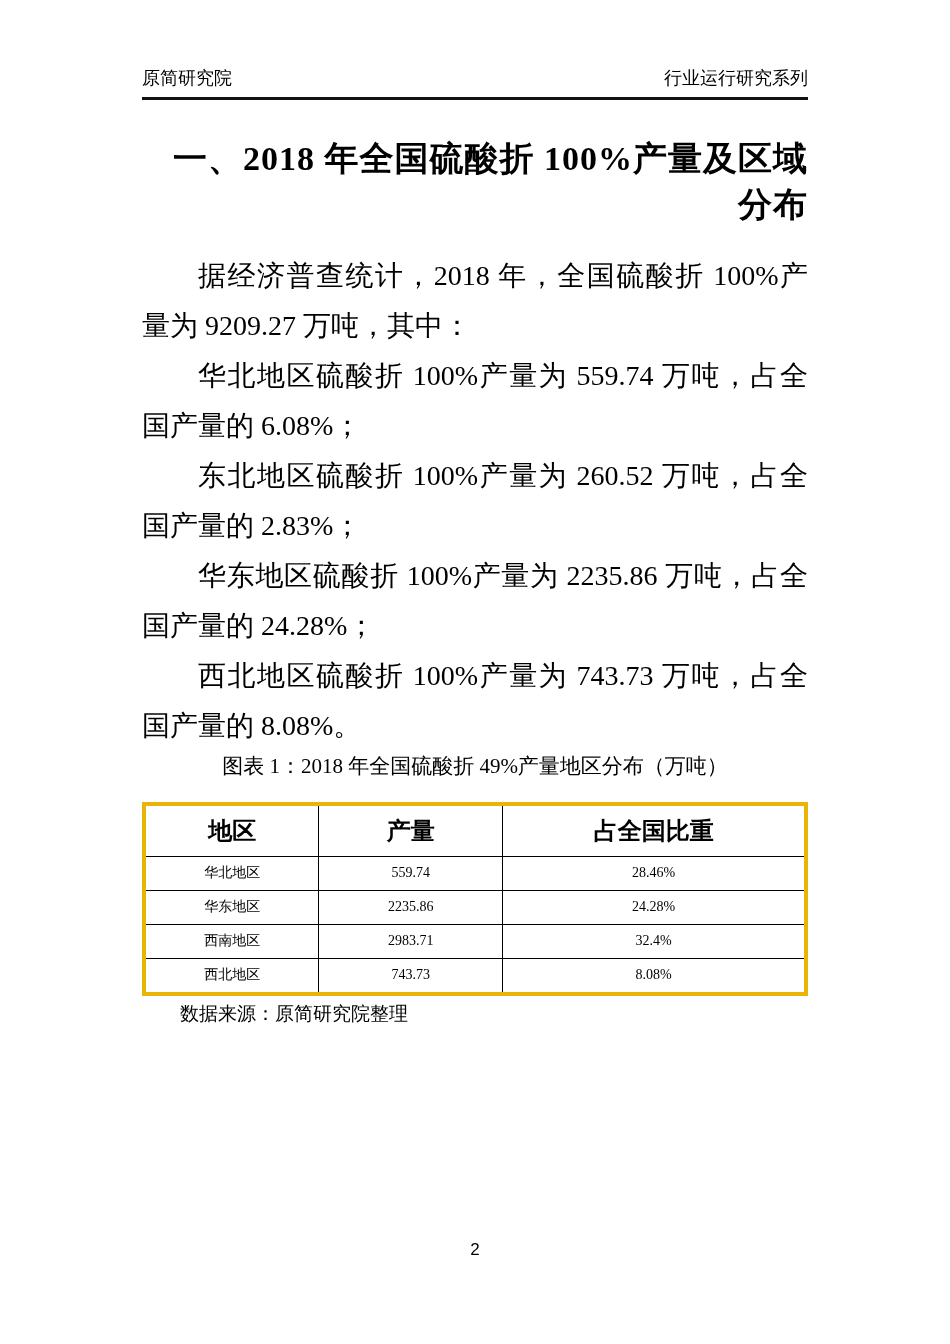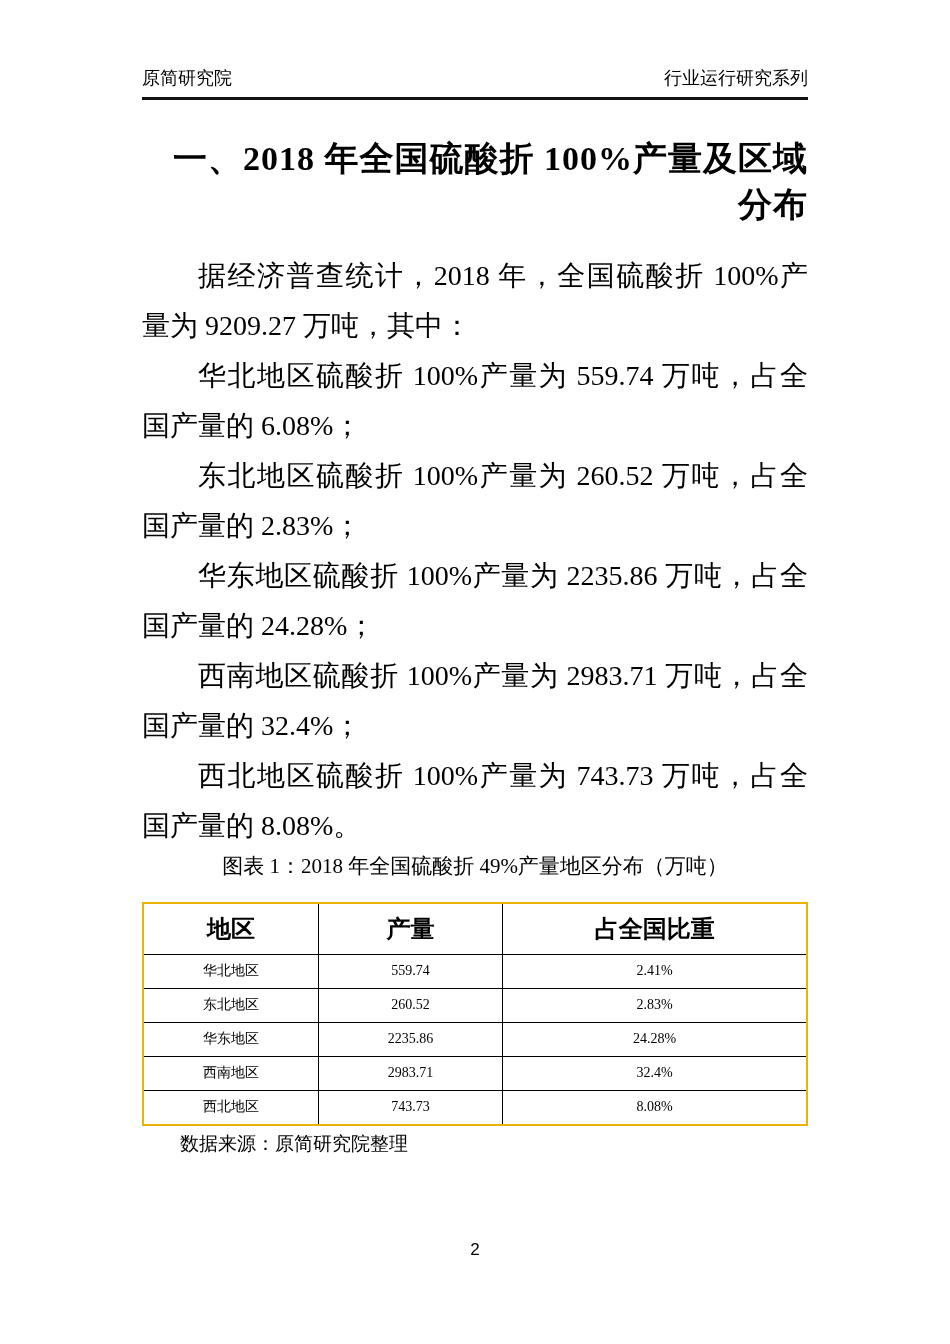--- a/index.html
+++ b/index.html
@@ -54,21 +54,21 @@
     font-size: 21px;
     line-height: 30px;
     text-align: center;
     margin-top: 0;
   }
   
   table.region-table {
     width: 100%;
     border-collapse: collapse;
     table-layout: fixed;
-    border: 2px solid #eab308;
+    border: 4px solid #eab308;
   }
   table.region-table th,
   table.region-table td {
     border: 1.5px solid #000000;
     text-align: center;
     vertical-align: middle;
     padding: 0;
   }
   table.region-table th {
     height: 50px;
@@ -112,21 +112,20 @@
     <span>行业运行研究系列</span>
   </div>
 
   <h1 class="doc-title">一、2018 年全国硫酸折 100%产量及区域分布</h1>
 
   <div class="doc-body">
     <p>据经济普查统计，2018 年，全国硫酸折 100%产量为 9209.27 万吨，其中：</p>
     <p>华北地区硫酸折 100%产量为 559.74 万吨，占全国产量的 6.08%；</p>
     <p>东北地区硫酸折 100%产量为 260.52 万吨，占全国产量的 2.83%；</p>
     <p>华东地区硫酸折 100%产量为 2235.86 万吨，占全国产量的 24.28%；</p>
-    <p>西南地区硫酸折 100%产量为 2983.71 万吨，占全国产量的 32.4%；</p>
     <p>西北地区硫酸折 100%产量为 743.73 万吨，占全国产量的 8.08%。</p>
   </div>
 
   <p class="table-caption">图表 1：2018 年全国硫酸折 49%产量地区分布（万吨）</p>
 
   <table class="region-table">
     <colgroup>
       <col class="col-region">
       <col class="col-output">
       <col class="col-share">
@@ -135,26 +134,21 @@
       <tr>
         <th>地区</th>
         <th>产量</th>
         <th>占全国比重</th>
       </tr>
     </thead>
     <tbody>
       <tr>
         <td>华北地区</td>
         <td>559.74</td>
-        <td>2.41%</td>
-      </tr>
-      <tr>
-        <td>东北地区</td>
-        <td>260.52</td>
-        <td>2.83%</td>
+        <td>28.46%</td>
       </tr>
       <tr>
         <td>华东地区</td>
         <td>2235.86</td>
         <td>24.28%</td>
       </tr>
       <tr>
         <td>西南地区</td>
         <td>2983.71</td>
         <td>32.4%</td>

